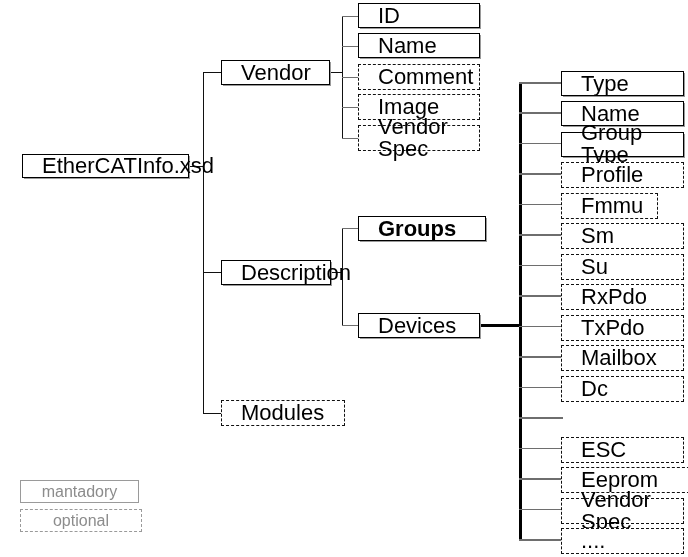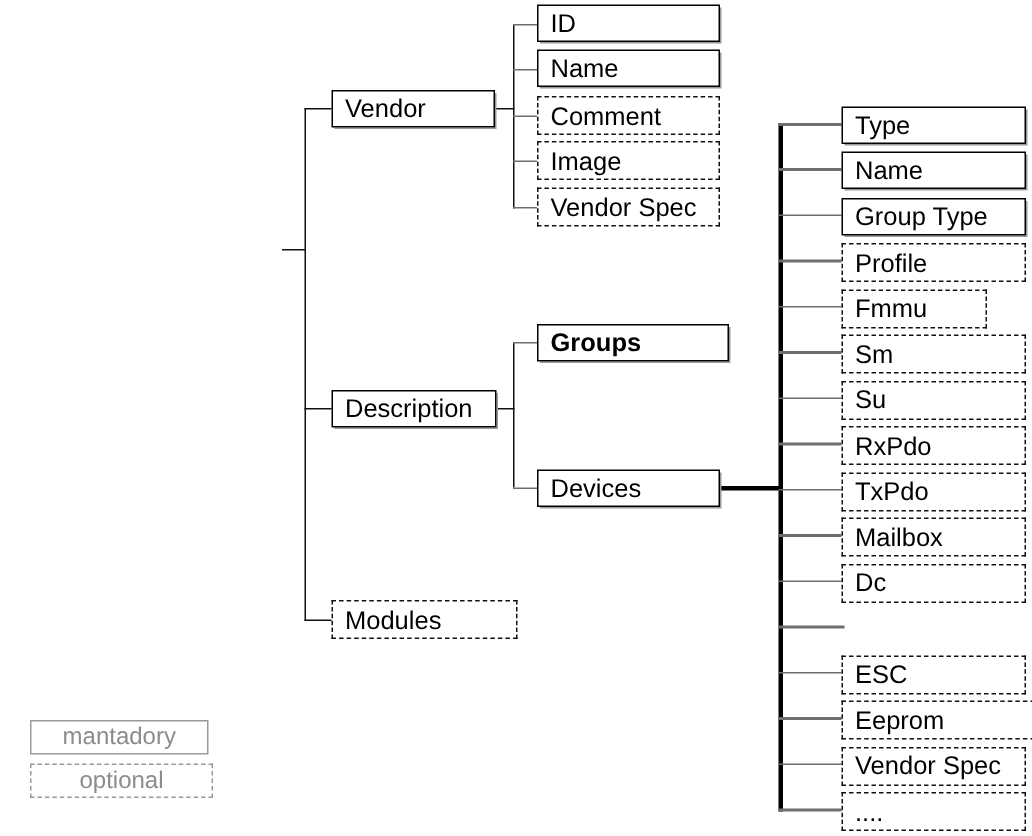--- a/index.html
+++ b/index.html
@@ -16,24 +16,24 @@
     height: 557px;
     background: #ffffff;
     overflow: hidden;
   }
   .node {
     position: absolute;
     box-sizing: border-box;
     background: #ffffff;
     display: flex;
     align-items: center;
-    font-size: 17px;
+    font-size: 22px;
     color: #000000;
     line-height: 1;
-    padding-left: 8px;
+    padding-left: 19px;
     z-index: 3;
   }
   .node.mandatory {
     border: 1px solid #000000;
     box-shadow: 1.5px 1.5px 0 -0.5px #9a9a9a;
   }
   .node.optional {
     border: 1.6px dashed #111111;
   }
   .conn {
@@ -102,20 +102,23 @@
   <div class="conn" style="left:519px; top:295px; width:44px; height:1.6px;"></div>
   <div class="conn" style="left:519px; top:325.5px; width:44px; height:1.6px;"></div>
   <div class="conn" style="left:519px; top:356px; width:44px; height:1.6px;"></div>
   <div class="conn" style="left:519px; top:386.5px; width:44px; height:1.6px;"></div>
   <div class="conn" style="left:519px; top:417px; width:44px; height:1.6px;"></div>
   <div class="conn" style="left:519px; top:447.5px; width:44px; height:1.6px;"></div>
   <div class="conn" style="left:519px; top:478px; width:44px; height:1.6px;"></div>
   <div class="conn" style="left:519px; top:508.5px; width:44px; height:1.6px;"></div>
   <div class="conn" style="left:519px; top:539px; width:44px; height:1.6px;"></div>
 
+  <div class="node mandatory" style="left:22px; top:154px; width:167px; height:24px;">
+    <span>EtherCATInfo.xsd</span>
+  </div>
 
   <div class="node mandatory" style="left:221px; top:260px; width:110px; height:25px;">
     <span>Description</span>
   </div>
   <div class="node mandatory" style="left:221px; top:60px; width:109px; height:25px;">
     <span>Vendor</span>
   </div>
   <div class="node optional" style="left:221px; top:400px; width:124px; height:26px;">
     <span>Modules</span>
   </div>

